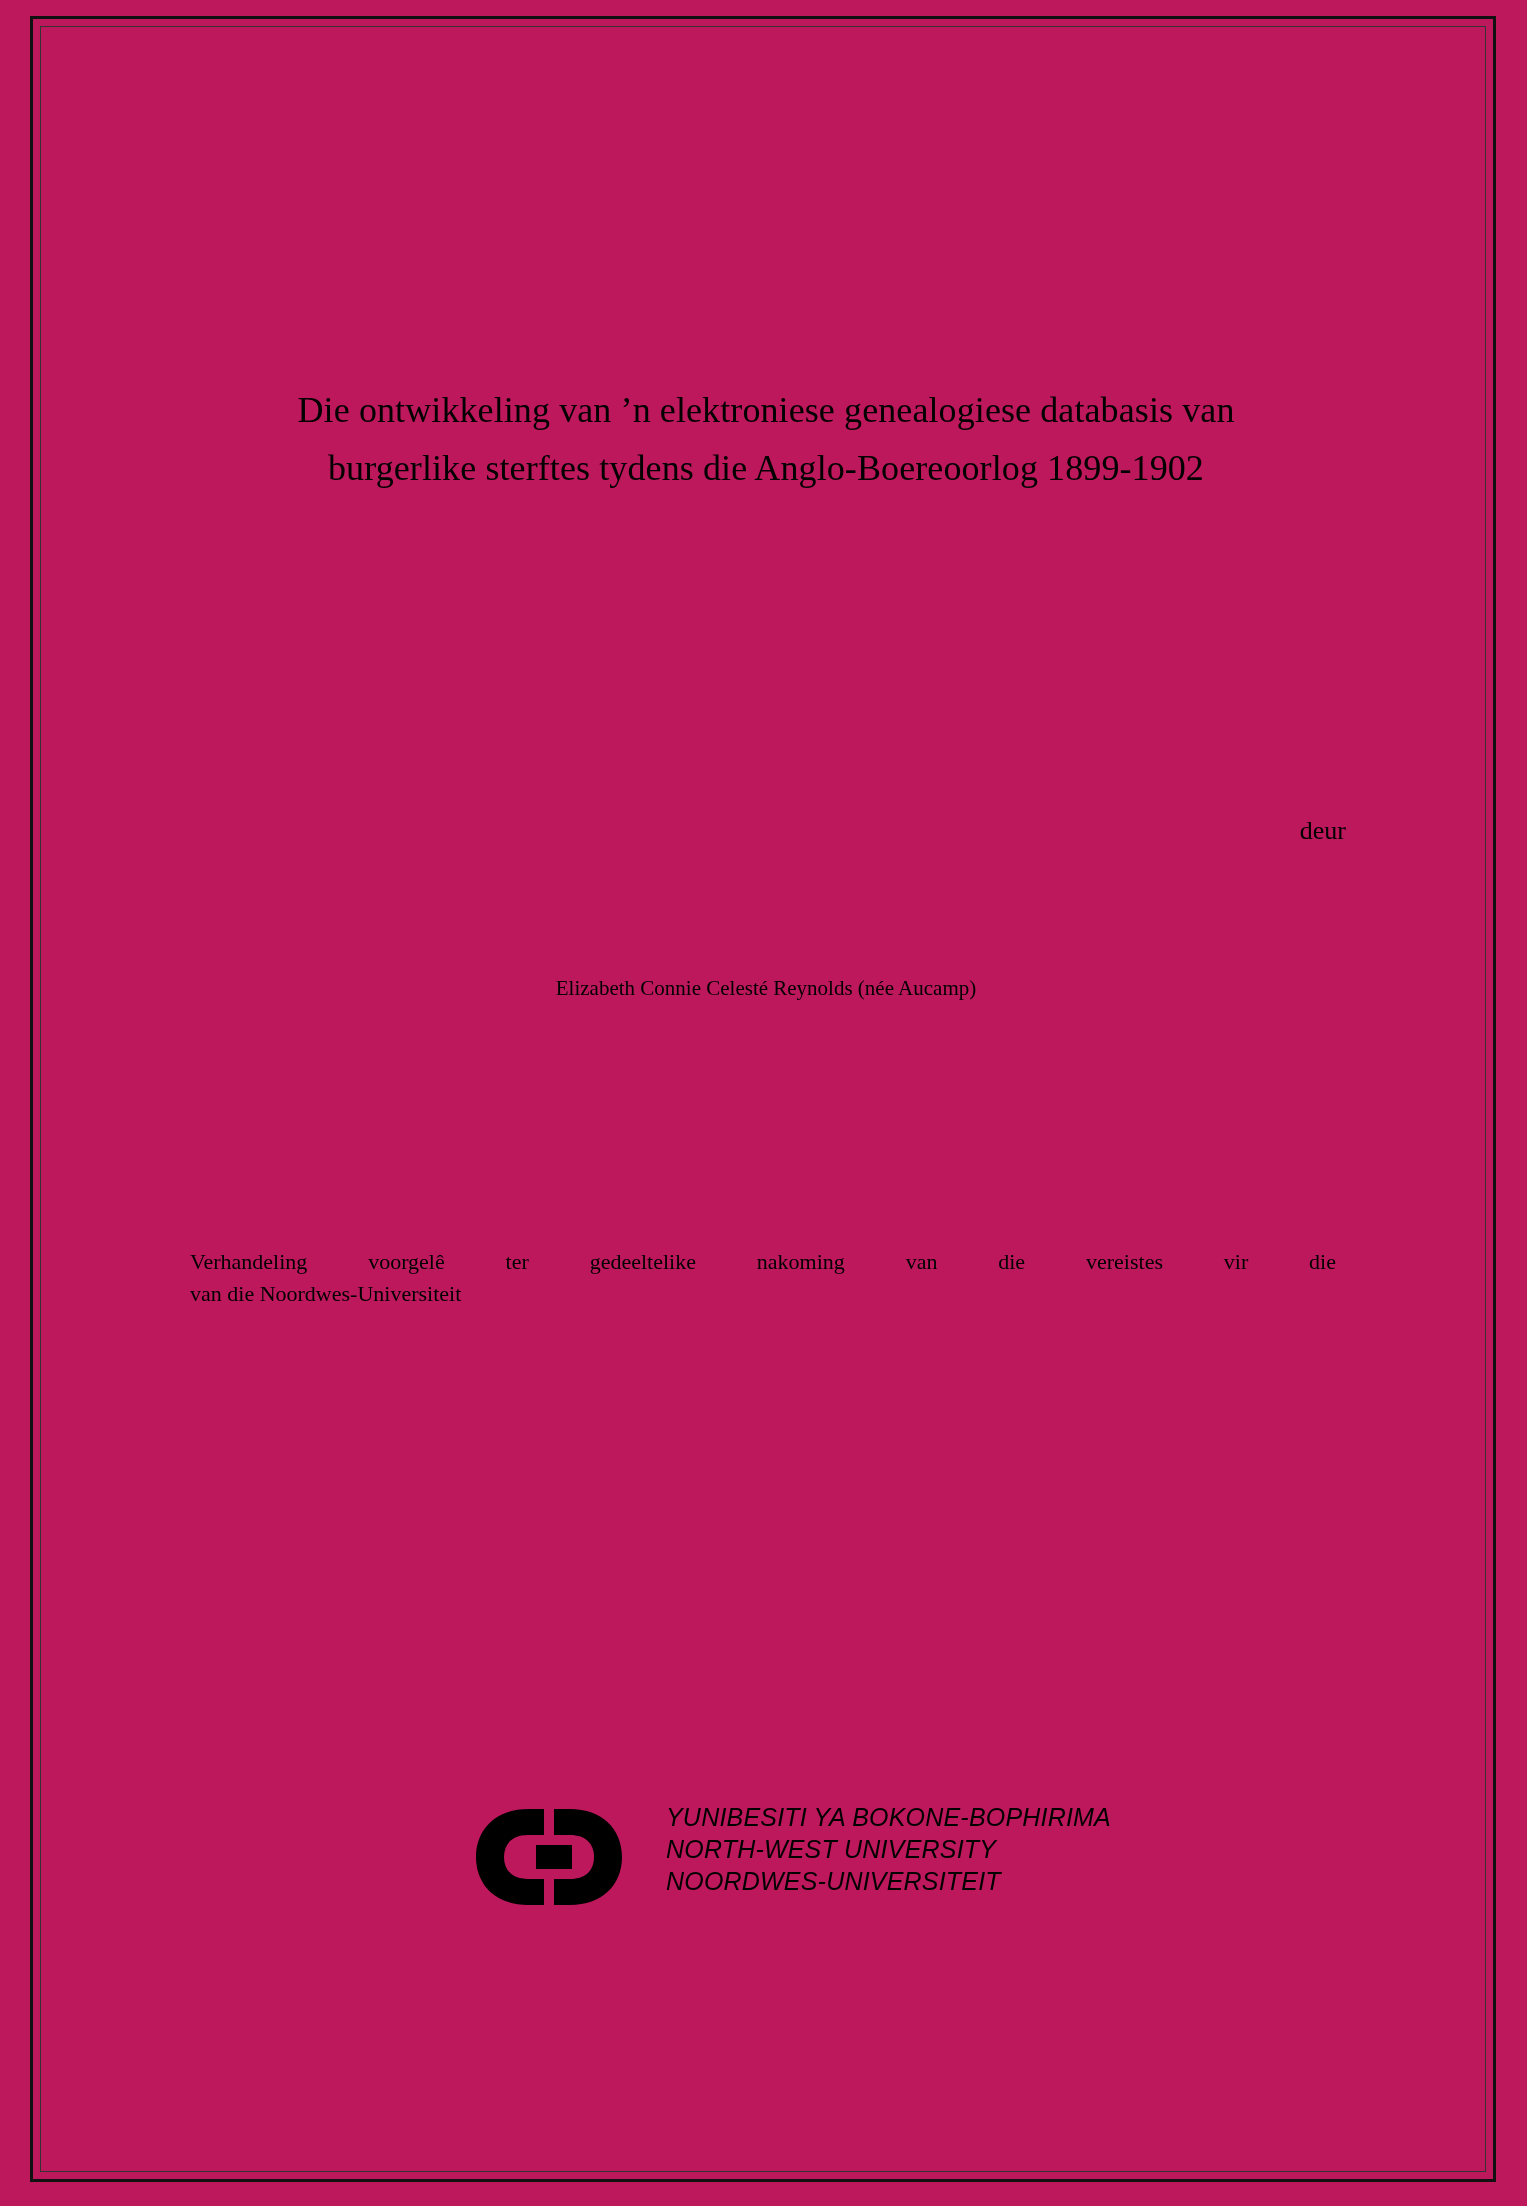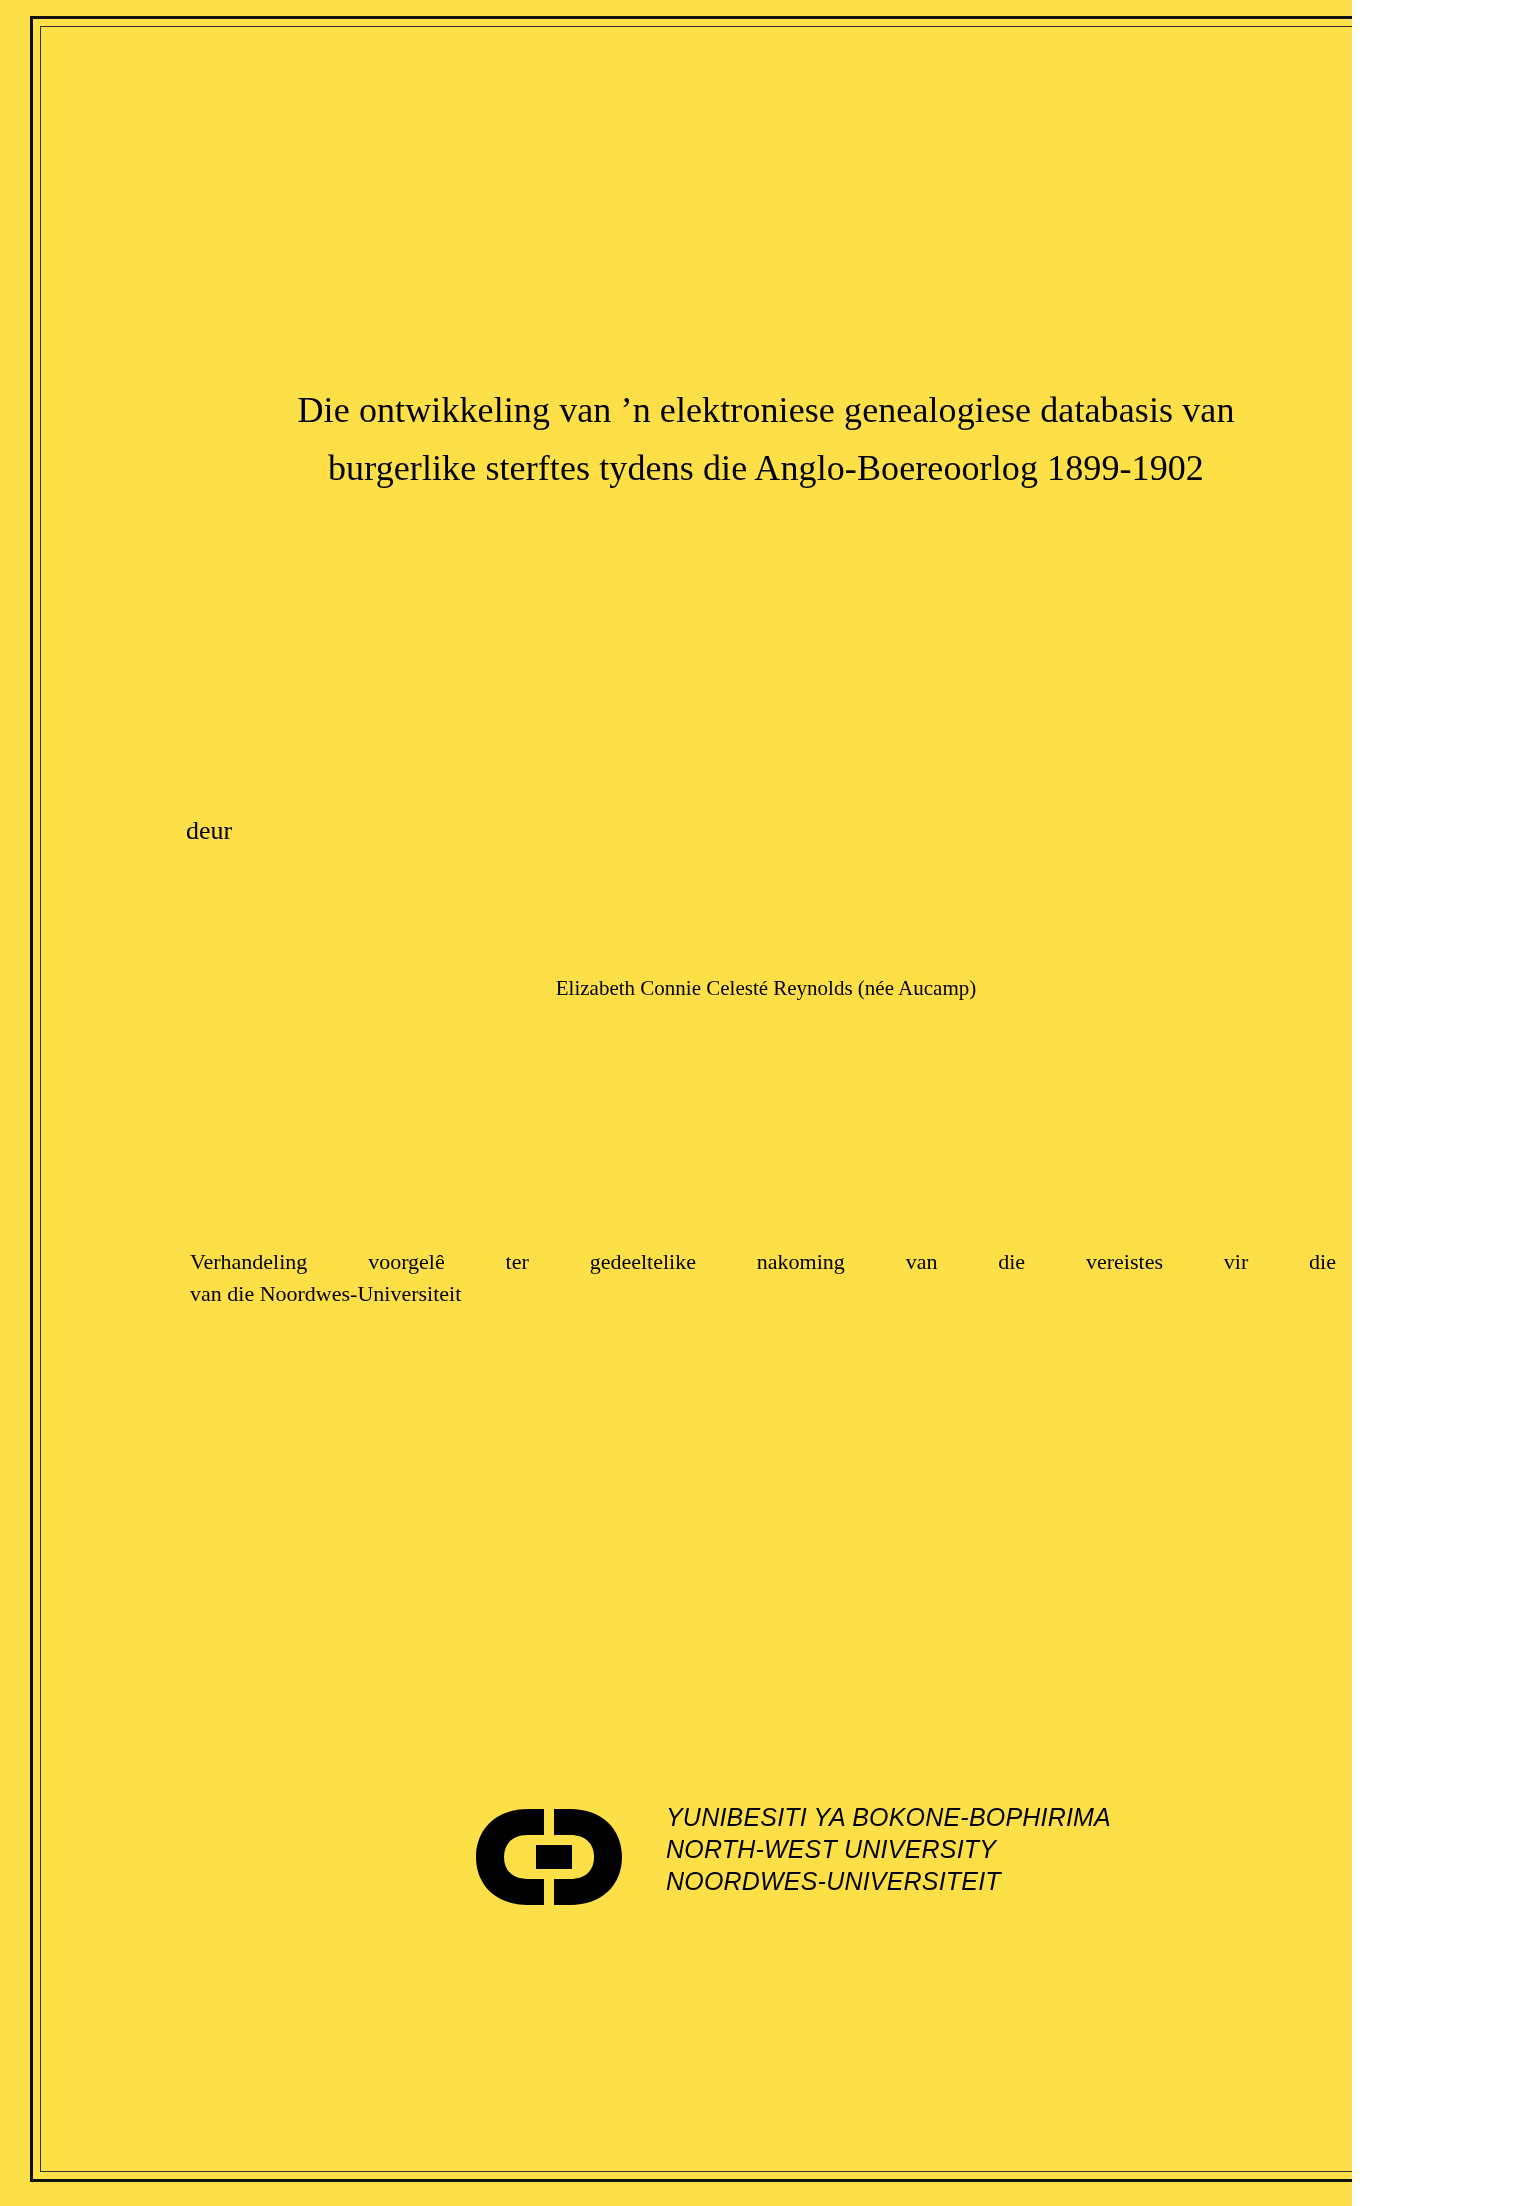--- a/index.html
+++ b/index.html
@@ -2,23 +2,23 @@
 <html><head>
 <meta charset="utf-8">
 <style>
   html, body {
     margin: 0;
     padding: 0;
     background: #ffffff;
   }
   .page {
     position: relative;
-    width: 1352px;
+    width: 1527px;
     height: 2206px;
-    background: #fde047;
+    background: #be185d;
     font-family: "Liberation Serif", serif;
     color: #000000;
     overflow: hidden;
   }
   
   .scan-border {
     position: absolute;
     left: 30px;
     top: 16px;
     width: 1466px;
@@ -52,21 +52,21 @@
     font-size: 36px;
     line-height: 1.62;
     letter-spacing: 0.1px;
   }
 
   .deur {
     position: absolute;
     top: 790px;
     left: 0;
     width: 1160px;
-    text-align: left;
+    text-align: right;
     font-size: 26px;
   }
 
   .author {
     position: absolute;
     top: 950px;
     left: 0;
     width: 1160px;
     text-align: center;
     font-size: 21px;

